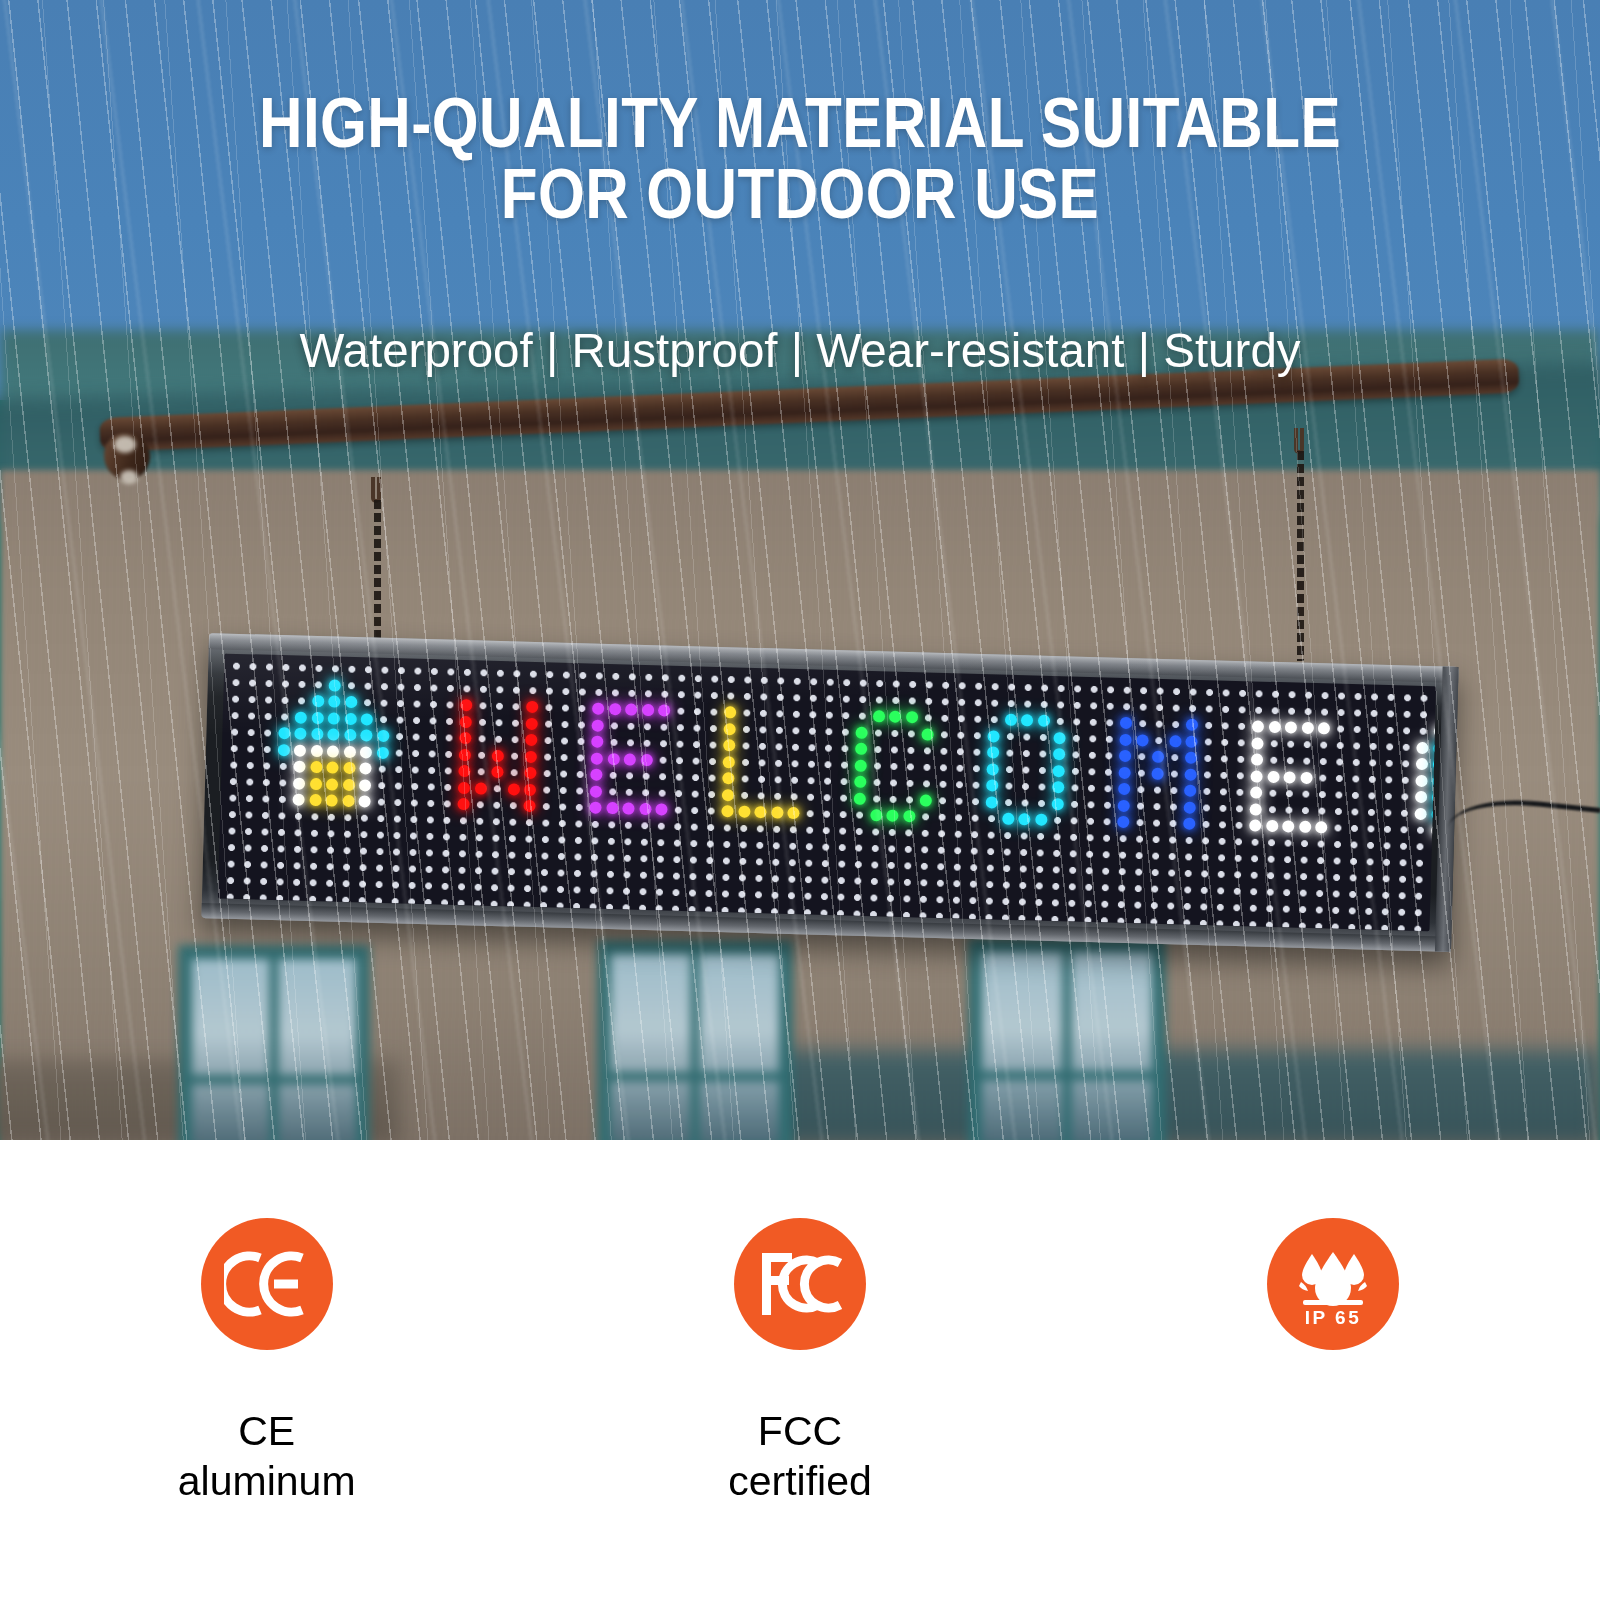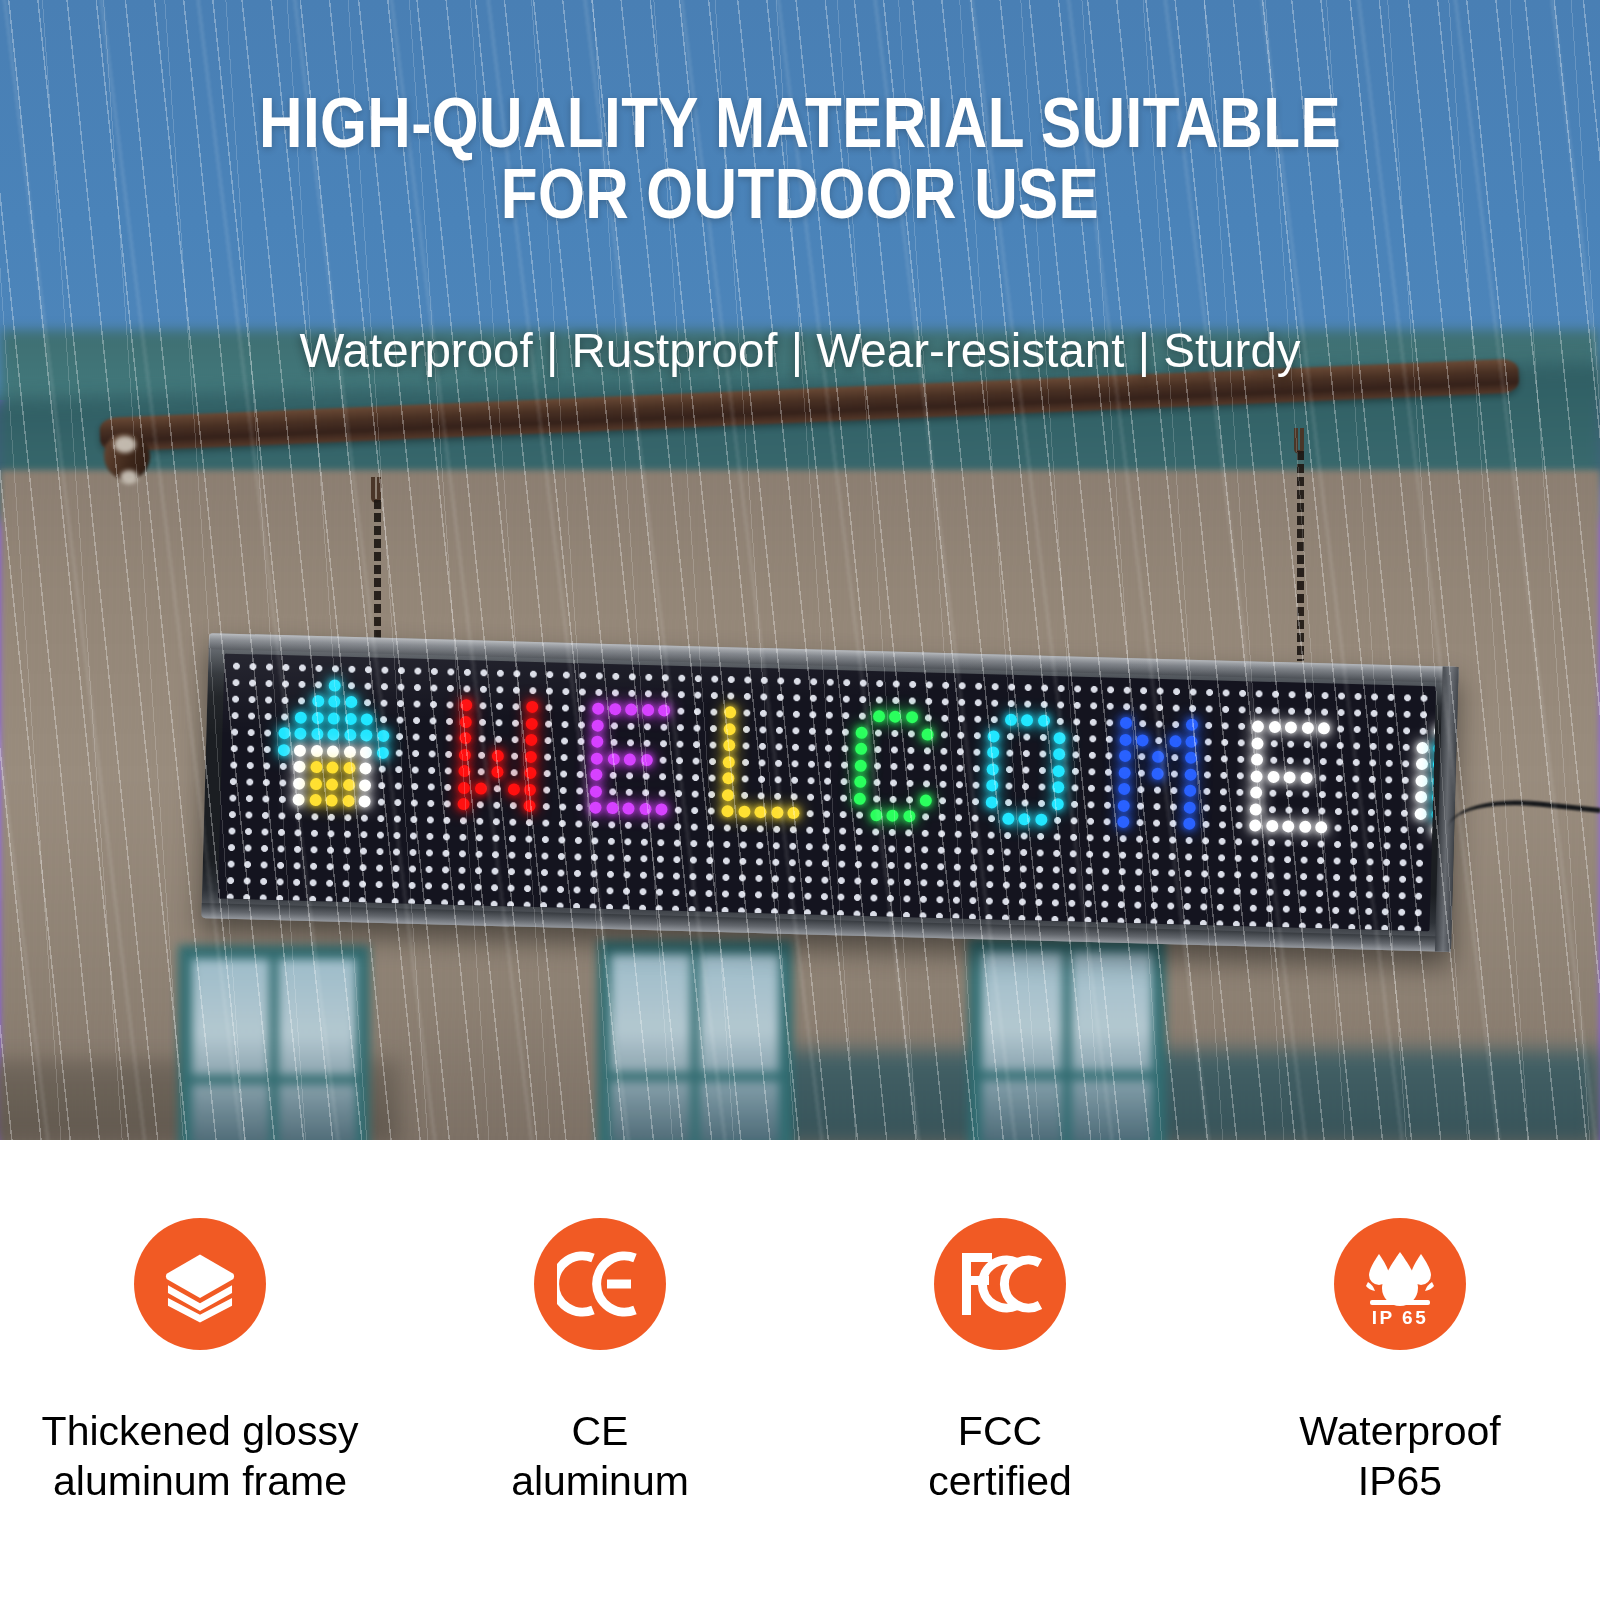--- a/index.html
+++ b/index.html
@@ -8,21 +8,21 @@
     font-family:"Liberation Sans", sans-serif;
     background:#ffffff;
     overflow:hidden;
   }
 
   
   #hero {
     position:relative;
     width:1600px; height:1140px;
     overflow:hidden;
-    background:#8b5cf6;
+    background:#0f766e;
   }
 
   
   .sky {
     position:absolute; left:0; top:0; width:1600px; height:400px;
     background:linear-gradient(180deg,#497fb4 0%,#4a83b9 55%,#4e86ba 100%);
   }
   
   .roofband {
     position:absolute; left:0; top:330px; width:1600px; height:190px;
@@ -475,33 +475,20 @@
   <div class="headline">
     <span class="l1">HIGH-QUALITY MATERIAL SUITABLE</span>
     <span class="l2">FOR OUTDOOR USE</span>
   </div>
   <div class="subhead">Waterproof | Rustproof | Wear-resistant | Sturdy</div>
 
 </div>
 
 <div id="features">
 
-  <div class="feat">
-    <div class="badge">
-      <span>
-        <svg width="82" height="82" viewBox="0 0 64 64">
-          <path fill="#fff" d="M32 9 L58 24 a4 4 0 0 1 0 4 L32 43 L6 28 a4 4 0 0 1 0-4 Z"></path>
-          <path fill="#fff" d="M7 33 L32 47 L57 33 L57 39 L32 53 L7 39 Z"></path>
-          <path fill="#fff" d="M7 43 L32 56 L57 43 L57 49 L32 62 L7 49 Z"></path>
-        </svg>
-      </span>
-    </div>
-    <div class="featLabel">Thickened glossy
-aluminum frame</div>
-  </div>
 
   <div class="feat">
     <div class="badge">
       <span>
         <svg width="86" height="72" viewBox="0 0 86 72">
           <path fill="none" stroke="#fff" stroke-width="9" d="M36 10 A28 28 0 1 0 36 62"></path>
           <path fill="none" stroke="#fff" stroke-width="9" d="M78 10 A28 28 0 1 0 78 62"></path>
           <rect x="50" y="31.5" width="24" height="9" fill="#fff"></rect>
         </svg>
       </span>
@@ -531,17 +518,15 @@
           <path fill="#fff" d="M46 14 C46 14 64 38 64 50 a18 18 0 0 1-36 0 C28 38 46 14 46 14 Z"></path>
           <path fill="#fff" d="M25 16 C25 16 35 30 35 37 a10 10 0 0 1-20 0 C15 30 25 16 25 16 Z"></path>
           <path fill="#fff" d="M67 16 C67 16 77 30 77 37 a10 10 0 0 1-20 0 C57 30 67 16 67 16 Z"></path>
           <path fill="#fff" d="M14 44 q5 3 7 9 q-6-1-9-5 Z"></path>
           <path fill="#fff" d="M78 44 q-5 3-7 9 q6-1 9-5 Z"></path>
           <rect x="16" y="62" width="60" height="5" rx="2" fill="#fff"></rect>
           <text x="46" y="86" font-family="Liberation Sans, sans-serif" font-size="19" font-weight="bold" fill="#fff" text-anchor="middle" letter-spacing="2.5">IP 65</text>
         </svg>
       </span>
     </div>
-    <div class="featLabel">Waterproof
-IP65</div>
   </div>
 
 </div>
 
 </body></html>

